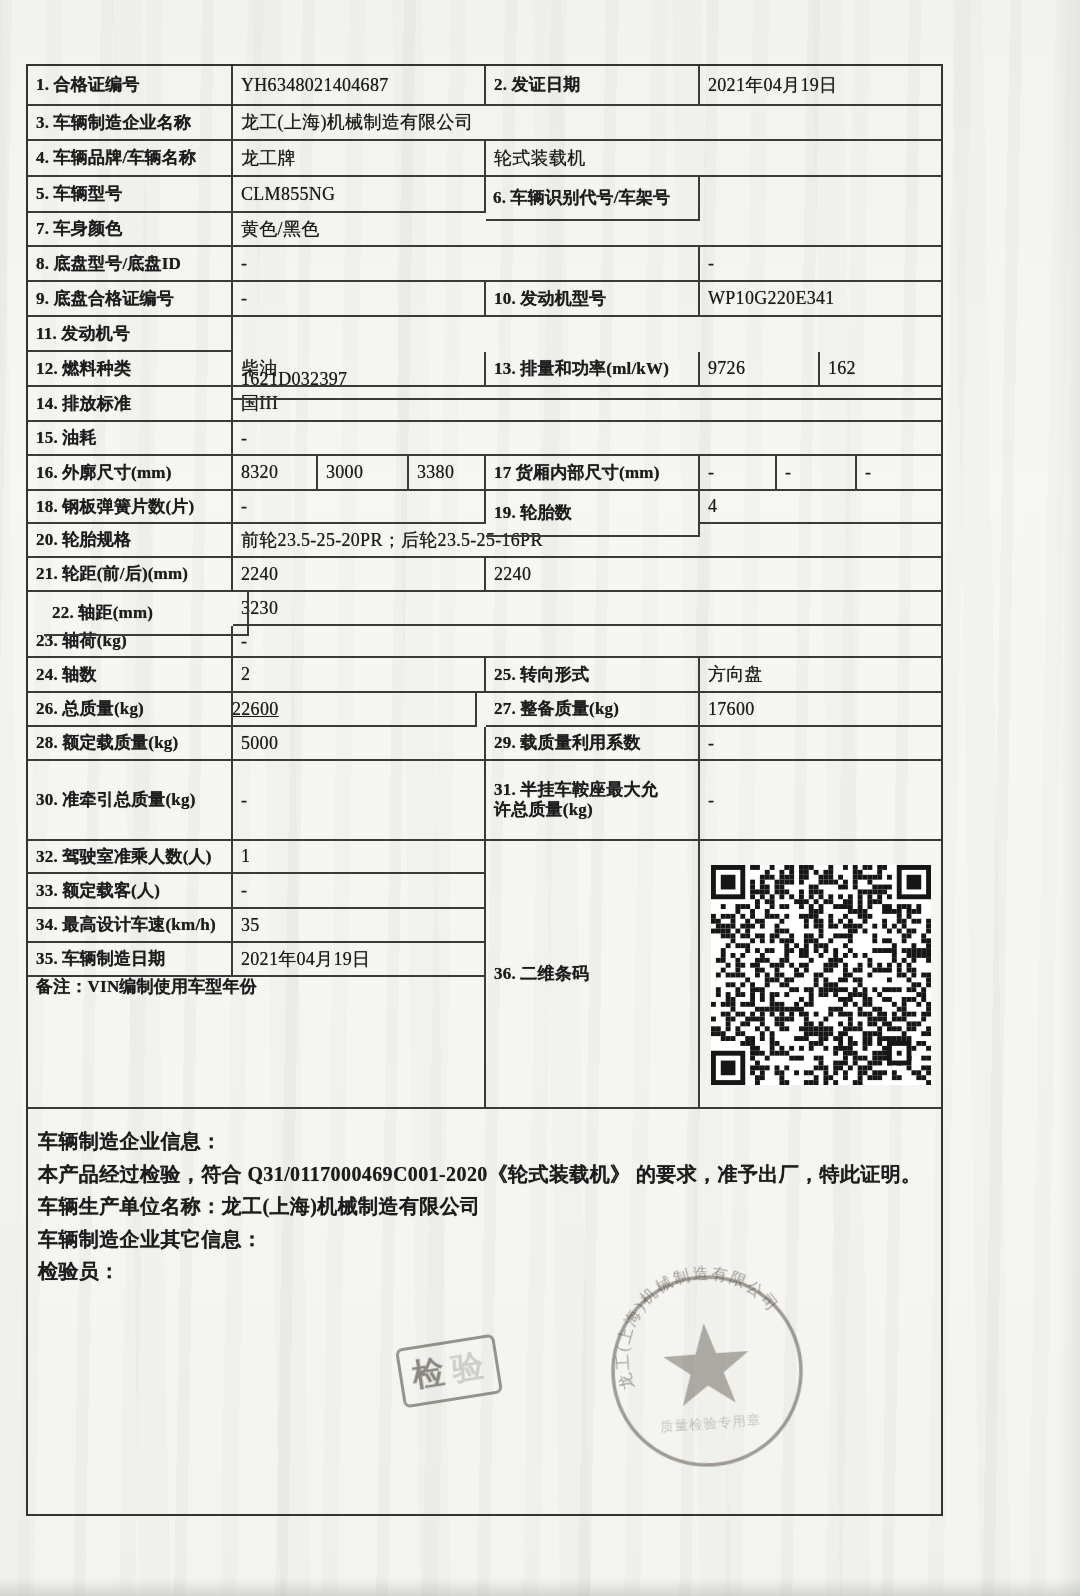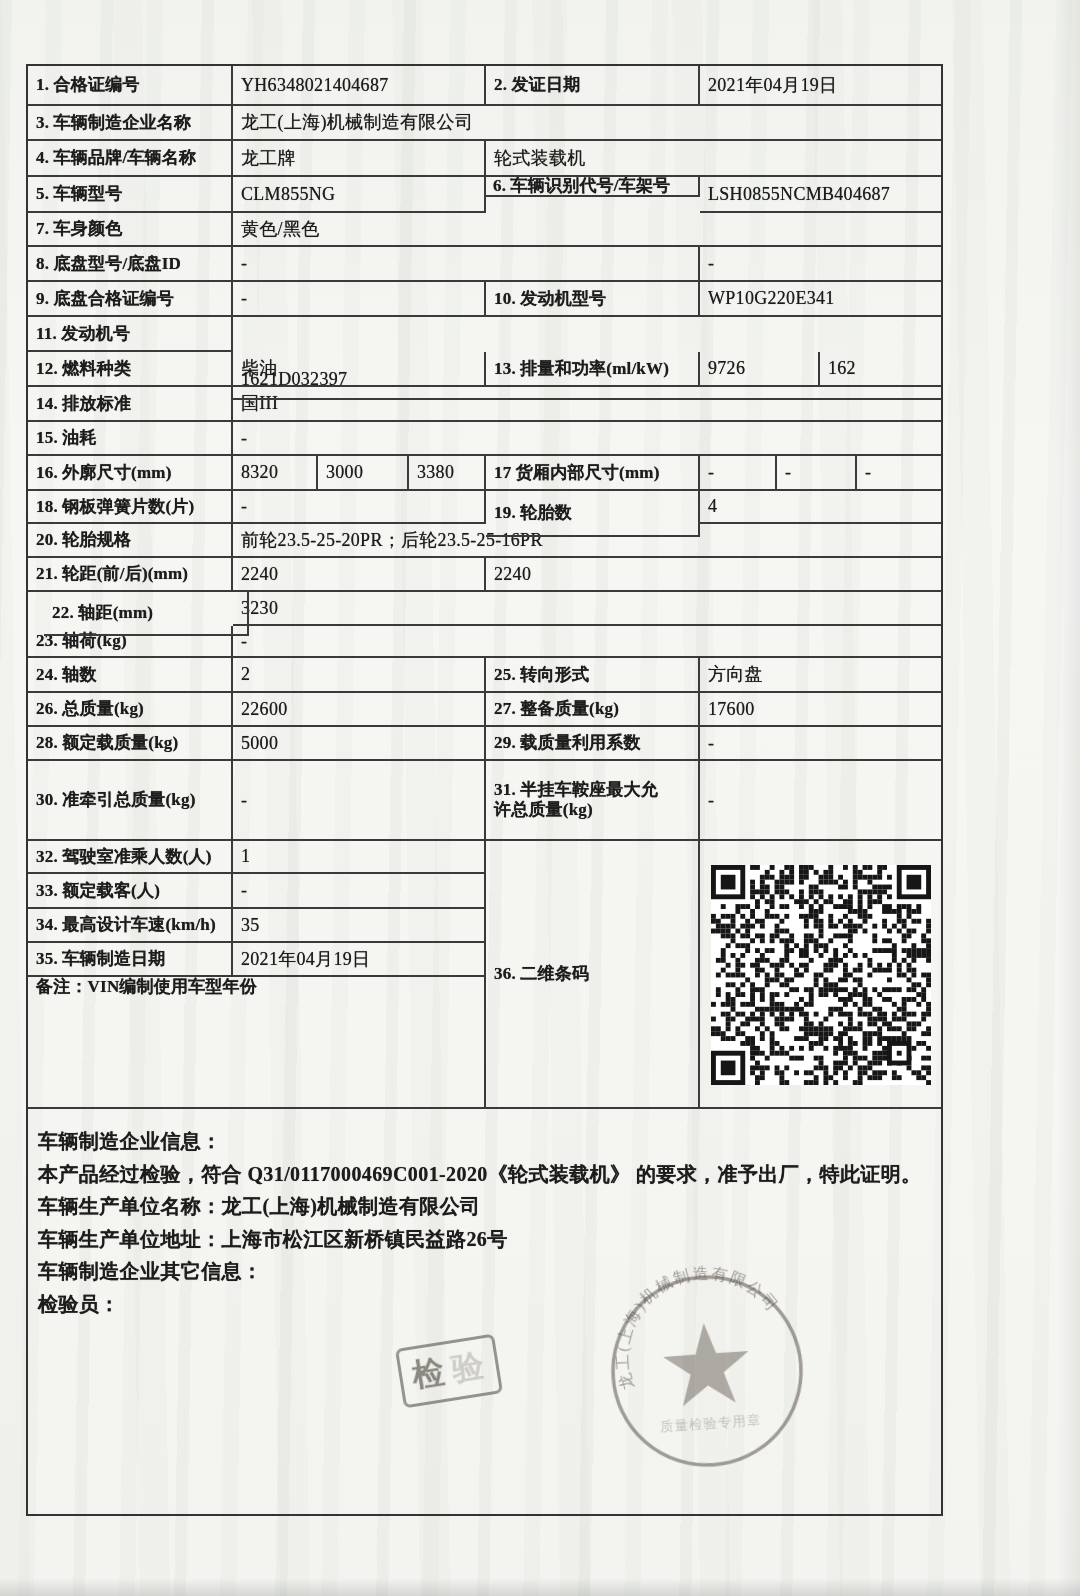--- a/index.html
+++ b/index.html
@@ -93,21 +93,21 @@
       <div class="cell label" style="left: 458px; top: 695px; width: 214px; height: 80px;">31. 半挂车鞍座最大允
     许总质量(kg)</div>
       <div class="cell value" style="left: 205px; top: 695px; width: 253px; height: 80px;">-</div>
       <div class="cell label" style="left: 0px; top: 695px; width: 205px; height: 80px;">30. 准牵引总质量(kg)</div>
       <div class="cell value edge-r" style="left: 672px; top: 661px; width: 241px; height: 34px;">-</div>
       <div class="cell label" style="left: 458px; top: 661px; width: 214px; height: 34px;">29. 载质量利用系数</div>
       <div class="cell value" style="left: 205px; top: 661px; width: 253px; height: 34px;">5000</div>
       <div class="cell label" style="left: 0px; top: 661px; width: 205px; height: 34px;">28. 额定载质量(kg)</div>
       <div class="cell value edge-r" style="left: 672px; top: 627px; width: 241px; height: 34px;">17600</div>
       <div class="cell label" style="left: 458px; top: 627px; width: 214px; height: 34px;">27. 整备质量(kg)</div>
-      <div class="cell value" style="left: 205px; top: 627px; width: 253px; height: 34px;">22600</div>
+      <div class="cell value" style="left: 196px; top: 627px; width: 253px; height: 34px; text-decoration: underline;">22600</div>
       <div class="cell label" style="left: 0px; top: 627px; width: 205px; height: 34px;">26. 总质量(kg)</div>
       <div class="cell value edge-r" style="left: 672px; top: 592px; width: 241px; height: 35px;">方向盘</div>
       <div class="cell label" style="left: 458px; top: 592px; width: 214px; height: 35px;">25. 转向形式</div>
       <div class="cell value" style="left: 205px; top: 592px; width: 253px; height: 35px;">2</div>
       <div class="cell label" style="left: 0px; top: 592px; width: 205px; height: 35px;">24. 轴数</div>
       <div class="cell value edge-r" style="left: 205px; top: 560px; width: 708px; height: 32px;">-</div>
       <div class="cell label" style="left: 0px; top: 560px; width: 205px; height: 32px;">23. 轴荷(kg)</div>
       <div class="cell value edge-r" style="left: 205px; top: 526px; width: 708px; height: 34px;">3230</div>
       <div class="cell label" style="left: 16px; top: 526px; width: 205px; height: 44px;">22. 轴距(mm)</div>
       <div class="cell value edge-r" style="left: 458px; top: 492px; width: 455px; height: 34px;">2240</div>
@@ -140,22 +140,21 @@
       <div class="cell label" style="left: 0px; top: 251px; width: 205px; height: 35px;">11. 发动机号</div>
       <div class="cell value edge-r" style="left: 672px; top: 216px; width: 241px; height: 35px;">WP10G220E341</div>
       <div class="cell label" style="left: 458px; top: 216px; width: 214px; height: 35px;">10. 发动机型号</div>
       <div class="cell value" style="left: 205px; top: 216px; width: 253px; height: 35px;">-</div>
       <div class="cell label" style="left: 0px; top: 216px; width: 205px; height: 35px;">9. 底盘合格证编号</div>
       <div class="cell value edge-r" style="left: 672px; top: 181px; width: 241px; height: 35px;">-</div>
       <div class="cell value" style="left: 205px; top: 181px; width: 467px; height: 35px;">-</div>
       <div class="cell label" style="left: 0px; top: 181px; width: 205px; height: 35px;">8. 底盘型号/底盘ID</div>
       <div class="cell value edge-r" style="left: 205px; top: 147px; width: 708px; height: 34px;">黄色/黑色</div>
       <div class="cell label" style="left: 0px; top: 147px; width: 205px; height: 34px;">7. 车身颜色</div>
-      <div class="cell value edge-r" style="left: 672px; top: 111px; width: 241px; height: 36px;">LSH0855NCMB404687</div>
-      <div class="cell label" style="left: 458px; top: 111px; width: 214px; height: 20px; padding-left: 7px;">6. 车辆识别代号/车架号</div>
+      <div class="cell label" style="left: 458px; top: 111px; width: 214px; height: 44px; padding-left: 7px;">6. 车辆识别代号/车架号</div>
       <div class="cell value" style="left: 205px; top: 111px; width: 253px; height: 36px;">CLM855NG</div>
       <div class="cell label" style="left: 0px; top: 111px; width: 205px; height: 36px;">5. 车辆型号</div>
       <div class="cell value edge-r" style="left: 458px; top: 75px; width: 455px; height: 36px;">轮式装载机</div>
       <div class="cell value" style="left: 205px; top: 75px; width: 253px; height: 36px;">龙工牌</div>
       <div class="cell label" style="left: 0px; top: 75px; width: 205px; height: 36px;">4. 车辆品牌/车辆名称</div>
       <div class="cell value edge-r" style="left: 205px; top: 40px; width: 708px; height: 35px;">龙工(上海)机械制造有限公司</div>
       <div class="cell label" style="left: 0px; top: 40px; width: 205px; height: 35px;">3. 车辆制造企业名称</div>
       <div class="cell value edge-r" style="left: 672px; top: 0px; width: 241px; height: 40px;">2021年04月19日</div>
       <div class="cell label" style="left: 458px; top: 0px; width: 214px; height: 40px;">2. 发证日期</div>
       <div class="cell value" style="left: 205px; top: 0px; width: 253px; height: 40px;">YH6348021404687</div>
@@ -1012,21 +1011,20 @@
           <rect x="176" y="176" width="24.444444444444446" height="24.444444444444446" fill="#161616"></rect>
           <rect x="180.8888888888889" y="180.8888888888889" width="14.666666666666668" height="14.666666666666668" fill="#ffffff"></rect>
           <rect x="185.7777777777778" y="185.7777777777778" width="4.888888888888889" height="4.888888888888889" fill="#161616"></rect>
         </svg>
     </div>
 
     <div id="footer-sec">
         <div class="fline">车辆制造企业信息：</div>
         <div class="fline">本产品经过检验，符合 Q31/0117000469C001-2020《轮式装载机》 的要求，准予出厂，特此证明。</div>
         <div class="fline">车辆生产单位名称：龙工(上海)机械制造有限公司</div>
-        <div class="fline">车辆生产单位地址：上海市松江区新桥镇民益路26号</div>
         <div class="fline">车辆制造企业其它信息：</div>
         <div class="fline">检验员：</div>
       </div>
   </div>
 
   <div id="rect-stamp">
     <span class="c1">检</span>
       <span class="c2">验</span>
   </div>
 

